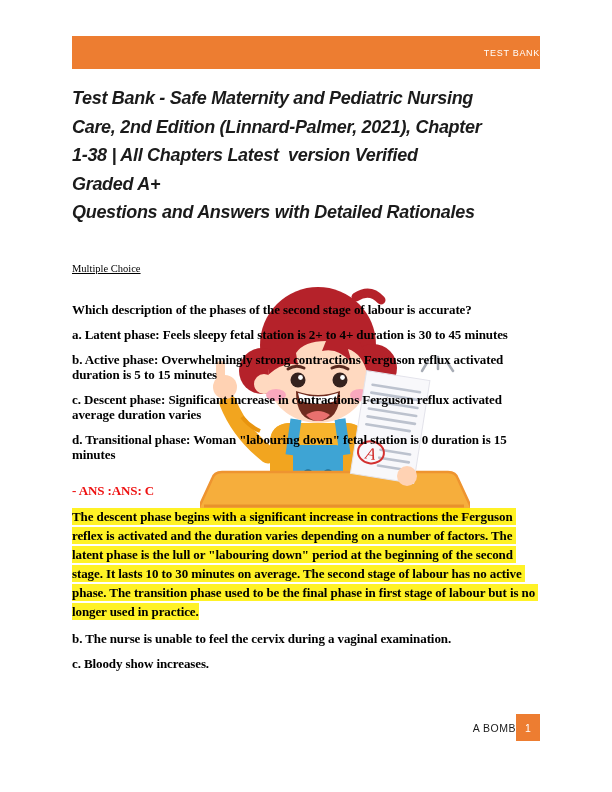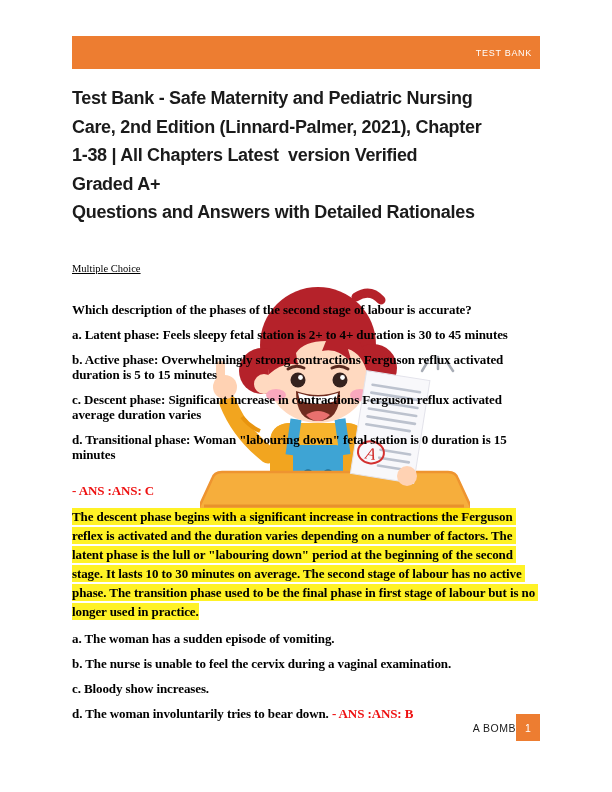--- a/index.html
+++ b/index.html
@@ -11,21 +11,20 @@
     font-family: "Liberation Serif", serif;
   }
   * { box-sizing: border-box; }
 
   
   .header-bar {
     position: absolute; left: 72px; top: 36px;
     width: 468px; height: 33px;
     background: #ED7D31;
     display: flex; align-items: center; justify-content: flex-end;
-    padding-right: 8px;
     z-index: 3;
   }
   .header-bar .label {
     color: #ffffff;
     font-family: "Liberation Sans", sans-serif;
     font-size: 9px; letter-spacing: 0.7px;
   }
 
   
   .illustration {
@@ -38,20 +37,21 @@
   .content {
     position: absolute; left: 72px; top: 84px;
     width: 468px; z-index: 2;
   }
 
   .doc-title {
     font-family: "Liberation Sans", sans-serif;
     font-size: 18px; font-weight: 700;
     letter-spacing: -0.3px;
     color: #1b1b1b;
+    font-style: italic;
   }
   .doc-title .line { line-height: 28.6px; white-space: pre; }
 
   .section-heading {
     margin-top: 36px;
     font-size: 10.5px; font-weight: 400;
     text-decoration: underline;
     color: #000000;
   }
 
@@ -205,22 +205,20 @@
   <p class="q">b. Active phase: Overwhelmingly strong contractions Ferguson reflux activated duration is 5 to 15 minutes</p>
   <p class="q">c. Descent phase: Significant increase in contractions Ferguson reflux activated average duration varies</p>
   <p class="q">d. Transitional phase: Woman "labouring down" fetal station is 0 duration is 15 minutes</p>
 
   <p class="q answer-key">- ANS :ANS: C</p>
 
   <div class="q rationale">
     <span class="hl">The descent phase begins with a significant increase in contractions the Ferguson reflex is activated and the duration varies depending on a number of factors. The latent phase is the lull or "labouring down" period at the beginning of the second stage. It lasts 10 to 30 minutes on average. The second stage of labour has no active phase. The transition phase used to be the final phase in first stage of labour but is no longer used in practice.</span>
   </div>
 
-  <p class="q">a. The woman has a sudden episode of vomiting.</p>
   <p class="q">b. The nurse is unable to feel the cervix during a vaginal examination.</p>
   <p class="q">c. Bloody show increases.</p>
-  <p class="q"><span class="inline-black">d. The woman involuntarily tries to bear down. </span><span class="inline-red">- ANS :ANS: B</span></p>
 </div>
 
 <div class="page-footer">
   <span class="footer-brand">A BOMB</span>
   <div class="page-badge">1</div>
 </div>
 
 </body></html>

